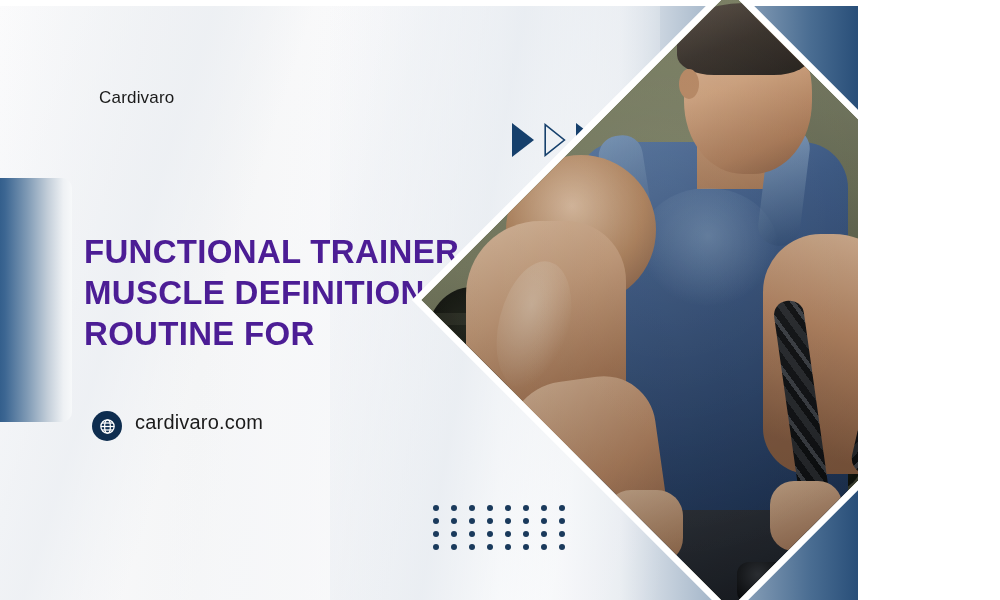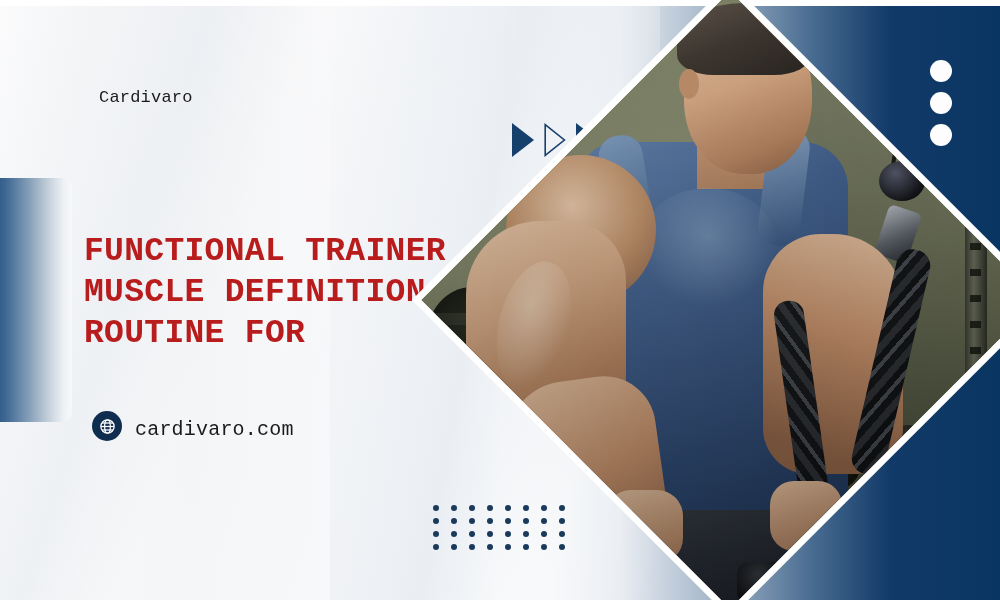--- a/index.html
+++ b/index.html
@@ -2,24 +2,24 @@
 <html><head>
 <meta charset="utf-8">
 <style>
   html, body {
     margin: 0;
     padding: 0;
     background: #ffffff;
   }
   #canvas {
     position: relative;
-    width: 1000px;
+    width: 858px;
     height: 600px;
     overflow: hidden;
-    font-family: Liberation Mono, monospace;
+    font-family: Liberation Sans, sans-serif;
     background: #ffffff;
   }
 
   
   .bg-base {
     position: absolute;
     left: 0; top: 0;
     width: 1000px; height: 600px;
     background: linear-gradient(90deg,
         #fbfbfc 0%,
@@ -93,32 +93,32 @@
   
   .headline {
     position: absolute;
     left: 84px;
     top: 232px;
     width: 470px;
     font-size: 33px;
     font-weight: 700;
     line-height: 1.24;
     letter-spacing: 0.3px;
-    color: #b91c1c;
+    color: #4c1d95;
     text-transform: uppercase;
   }
   .headline .ln { display: block; white-space: nowrap; }
 
   
   .url-row {
     position: absolute;
     left: 92px;
     top: 411px;
     display: flex;
-    align-items: flex-end;
+    align-items: flex-start;
     gap: 13px;
   }
   .globe {
     width: 30px; height: 30px;
     border-radius: 50%;
     background: #0e2d4f;
     display: flex;
     align-items: center;
     justify-content: center;
   }

